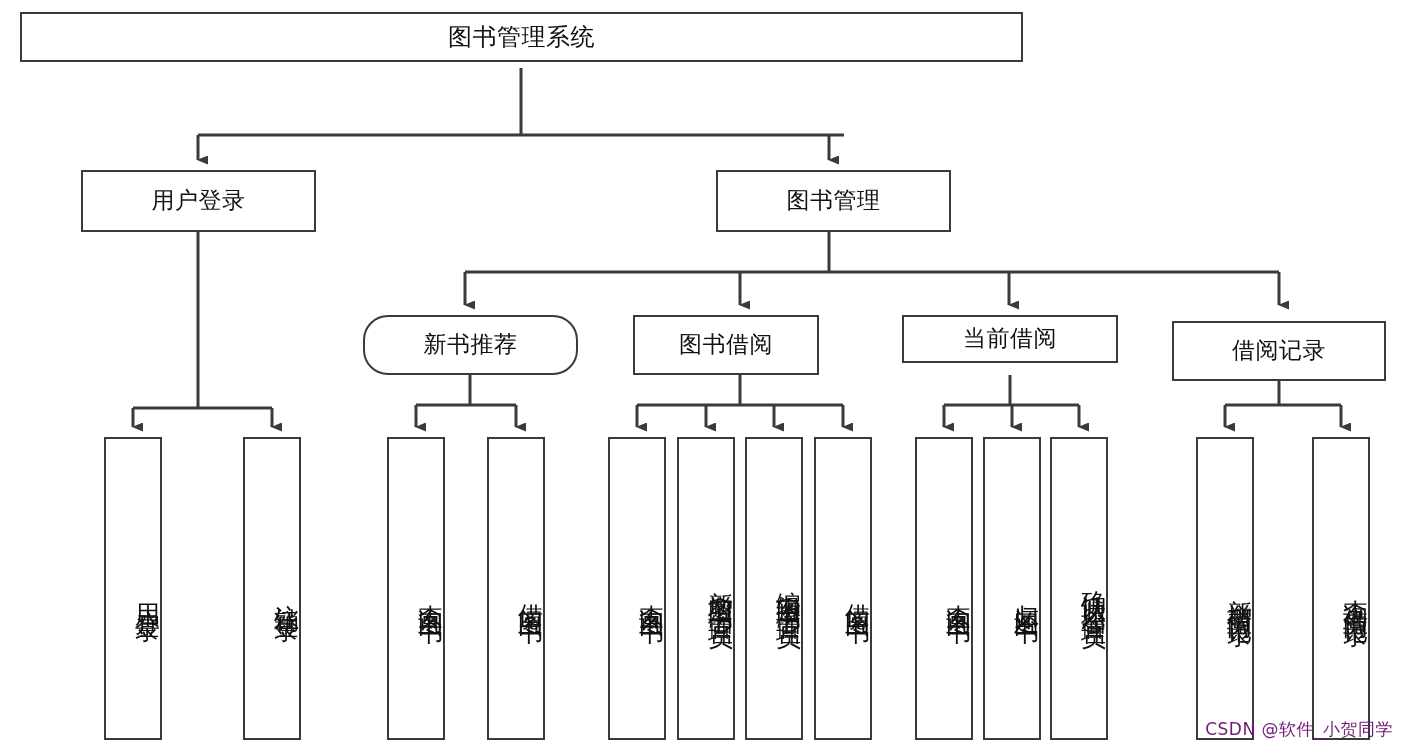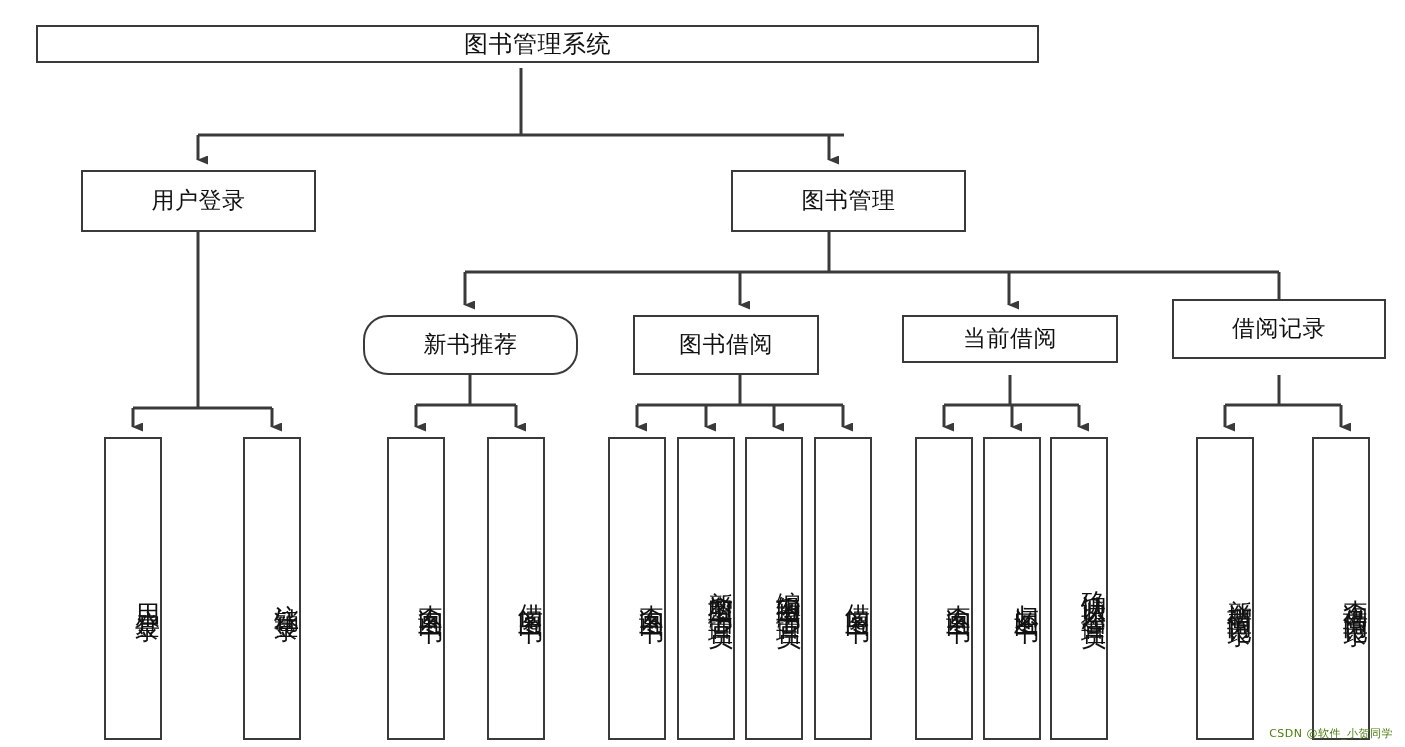--- a/index.html
+++ b/index.html
@@ -55,22 +55,22 @@
   }
   .node.vert .vtext {
     writing-mode: vertical-rl;
     text-orientation: upright;
     white-space: nowrap;
   }
   .watermark {
     position: absolute;
     right: 12px;
     bottom: 6px;
-    font-size: 11px;
-    color: #4d7c0f;
+    font-size: 17px;
+    color: #701a75;
     letter-spacing: 0.5px;
     z-index: 5;
     white-space: nowrap;
   }
 </style>
 </head>
 <body>
 
 <div id="canvas">
 
@@ -117,29 +117,29 @@
       <path d="M1012,405 L1012,427" marker-end="url(#arrowhead)"></path>
       <path d="M1079,405 L1079,427" marker-end="url(#arrowhead)"></path>
 
       <path d="M1279,375 L1279,405"></path>
       <path d="M1225,405 L1341,405"></path>
       <path d="M1225,405 L1225,427" marker-end="url(#arrowhead)"></path>
       <path d="M1341,405 L1341,427" marker-end="url(#arrowhead)"></path>
     </g>
   </svg>
 
-  <div class="node horiz root" style="left:20px; top:25px; width:1003px; height:38px;margin-left:16px;">图书管理系统</div>
+  <div class="node horiz root" style="left:20px; top:12px; width:1003px; height:50px;">图书管理系统</div>
 
   <div class="node horiz" style="left:81px; top:170px; width:235px; height:62px;">用户登录</div>
-  <div class="node horiz" style="left:731px; top:170px; width:235px; height:62px;">图书管理</div>
+  <div class="node horiz" style="left:716px; top:170px; width:235px; height:62px;">图书管理</div>
 
   <div class="node horiz" style="left:363px; top:315px; width:215px; height:60px;border-radius:25px;">新书推荐</div>
   <div class="node horiz" style="left:633px; top:315px; width:186px; height:60px;">图书借阅</div>
   <div class="node horiz" style="left:902px; top:315px; width:216px; height:48px;">当前借阅</div>
-  <div class="node horiz" style="left:1172px; top:299px; width:214px; height:60px;">借阅记录</div>
+  <div class="node horiz" style="left:1172px; top:321px; width:214px; height:60px;">借阅记录</div>
 
   <div class="node vert" style="left:104px; top:437px; width:58px; height:303px;">
     <span class="vtext">用户登录</span>
   </div>
   <div class="node vert" style="left:243px; top:437px; width:58px; height:303px;">
     <span class="vtext">注销登录</span>
   </div>
   <div class="node vert" style="left:387px; top:437px; width:58px; height:303px;">
     <span class="vtext">查询图书</span>
   </div>

